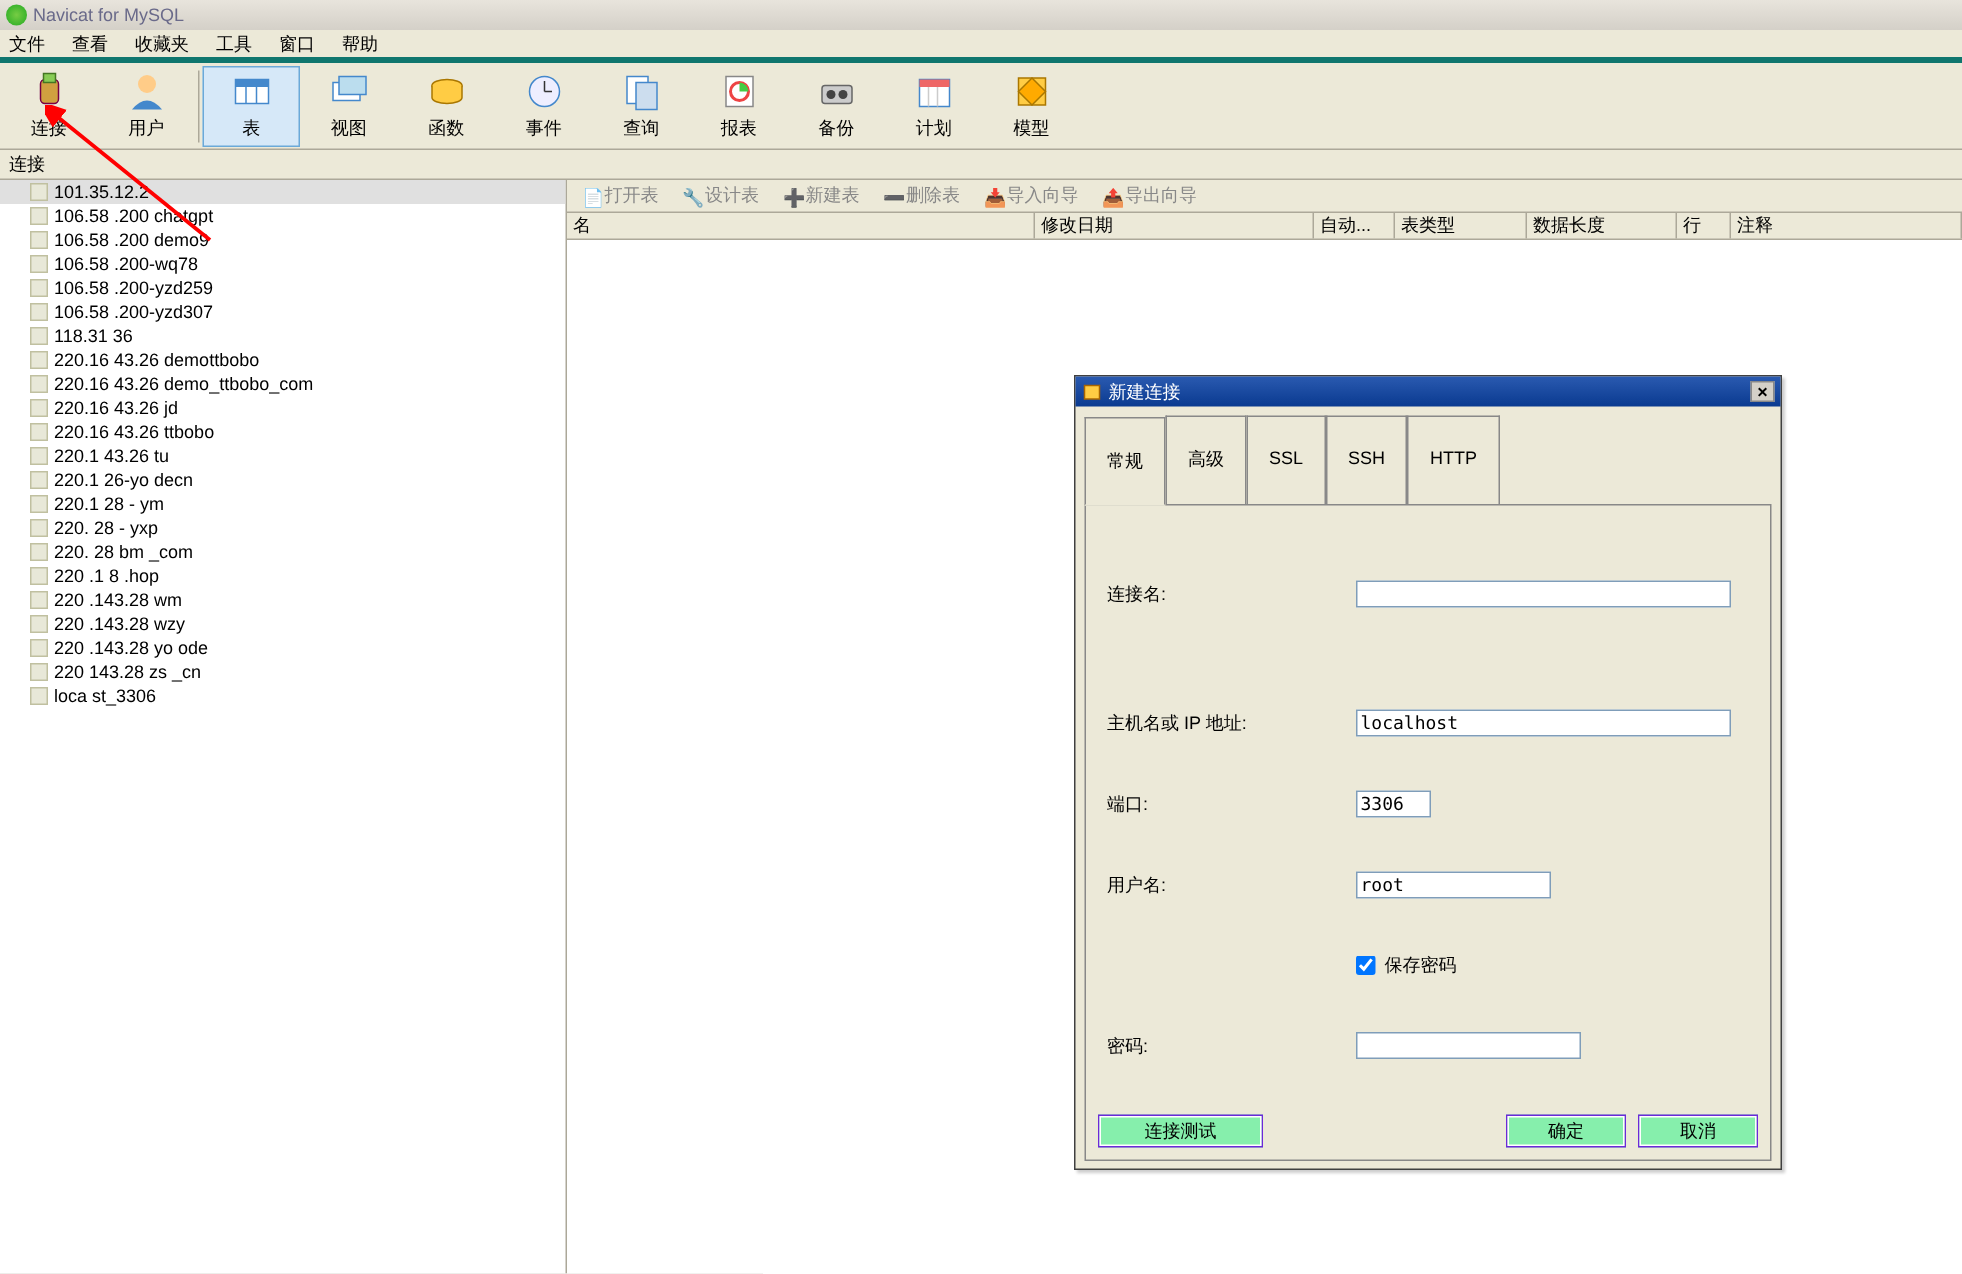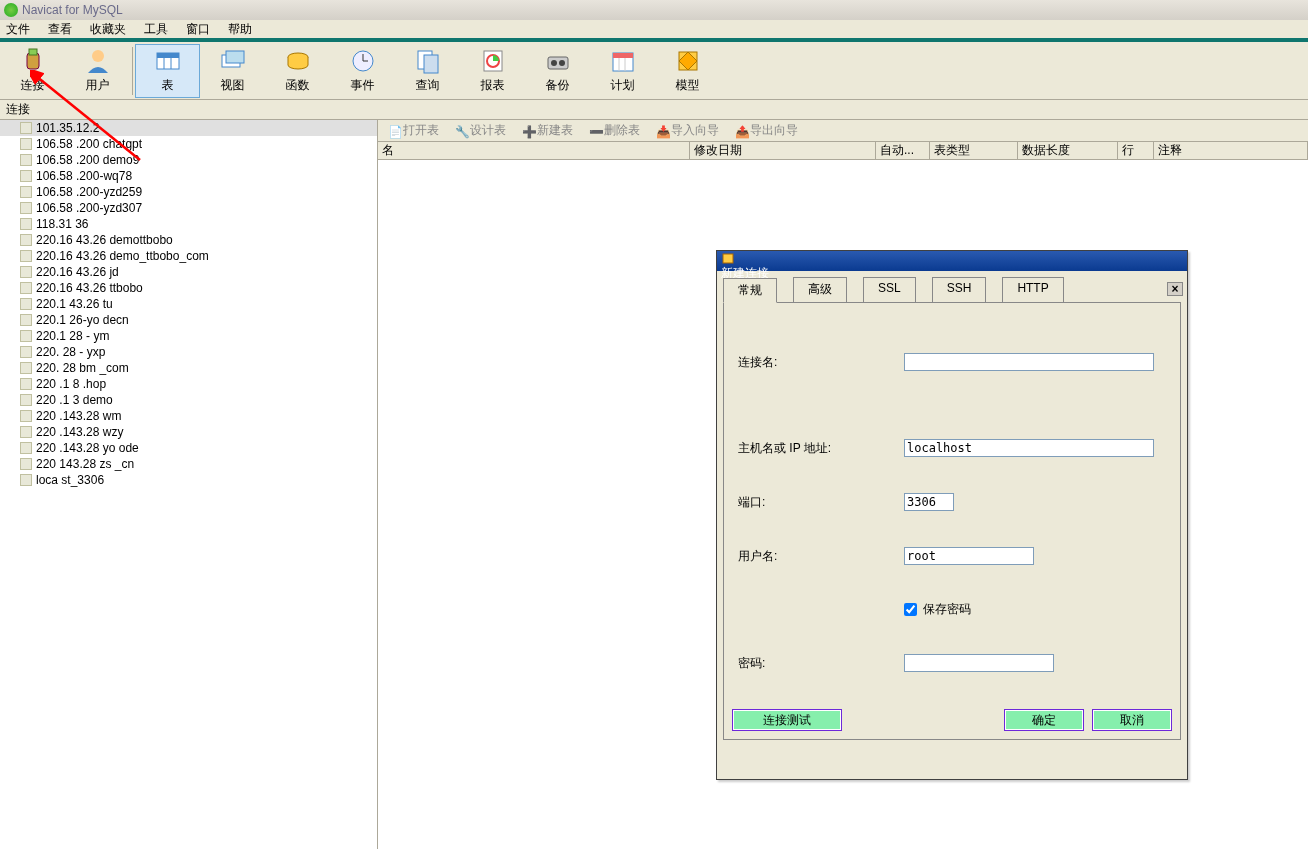--- a/index.html
+++ b/index.html
@@ -28,25 +28,25 @@
 .table-toolbar { background: #ece9d8; height: 22px; display: flex; align-items: center; border-bottom: 1px solid #aca899; padding-left: 10px; gap: 16px; }
 .tt-item { display: flex; align-items: center; gap: 3px; color: #888; }
 .tt-item .dot { width: 12px; height: 12px; }
 
 .col-headers { background: #ece9d8; height: 18px; display: flex; border-bottom: 1px solid #aca899; }
 .col-headers span { border-right: 1px solid #aca899; padding: 2px 4px; display: flex; align-items: center; }
 .content-area { flex: 1; background: #fff; }
 
 
 .dialog { position: absolute; left: 716px; top: 250px; width: 472px; height: 530px; background: #ece9d8; border: 1px solid #404040; box-shadow: 2px 2px 2px rgba(0,0,0,0.2);}
-.dlg-title { background: linear-gradient(#2a5ab0,#0a3a90); color: #fff; height: 20px; display: flex; align-items: flex-start; padding: 0 4px; flex-direction: column; }
+.dlg-title { background: linear-gradient(#2a5ab0,#0a3a90); color: #fff; height: 20px; display: flex; align-items: center; padding: 0 4px; }
 .dlg-title .di { width:14px; height:14px; margin-right:4px; }
 .dlg-title .close { margin-left:auto; width:16px; height:14px; background:#d4d0c8; color:#000; text-align:center; line-height:12px; border:1px solid #888; font-family: sans-serif; font-weight: bold;}
 .dlg-tabs { display:flex; padding: 6px 6px 0 6px; }
-.dlg-tab { padding: 3px 14px; border: 1px solid #888; background: #ece9d8; border-bottom: none; margin-right: 16px; position: relative; }
+.dlg-tab { padding: 20px 14px; border: 1px solid #888; background: #ece9d8; border-bottom: none; margin-right: 0px; position: relative; }
 .dlg-tab.active { background:#ece9d8; border-bottom: 1px solid #ece9d8; z-index: 2; top: 1px; }
 .dlg-body { margin: 0 6px 6px 6px; border: 1px solid #888; background:#ece9d8; padding: 14px 14px; height: 438px; position: relative;}
 .form-row { display: flex; align-items: center; margin-bottom: 8px; margin-top: 36px; }
 .form-row label { width: 166px; }
 .form-row input[type=text], .form-row input[type=password] { border: 1px solid #7f9db9; padding: 1px 2px; font-family: "SimSun","NSimSun",monospace; font-size: 12px; }
 .dlg-buttons { position: absolute; bottom: 0; left: 0; right:0; padding: 8px; display: flex; justify-content: space-between; }
 .dlg-buttons .right { display:flex; gap:8px; }
 .btn { width: 80px; height: 22px; background: #86efac; border: 1px solid #6d28d9; outline: 1px solid #fff; outline-offset: -2px; cursor:pointer; }
 .btn.wide { width: 110px; }
 
@@ -251,24 +251,20 @@
       <div class="conn-item">
         <span class="ci"></span>
         <span>220.      28 bm       _com</span>
       </div>
       <div class="conn-item">
         <span class="ci"></span>
         <span>220   .1  8        .hop</span>
       </div>
       <div class="conn-item">
         <span class="ci"></span>
-        <span>220   .1   3 demo</span>
-      </div>
-      <div class="conn-item">
-        <span class="ci"></span>
         <span>220   .143.28 wm</span>
       </div>
       <div class="conn-item">
         <span class="ci"></span>
         <span>220   .143.28 wzy</span>
       </div>
       <div class="conn-item">
         <span class="ci"></span>
         <span>220   .143.28 yo     ode</span>
       </div>

